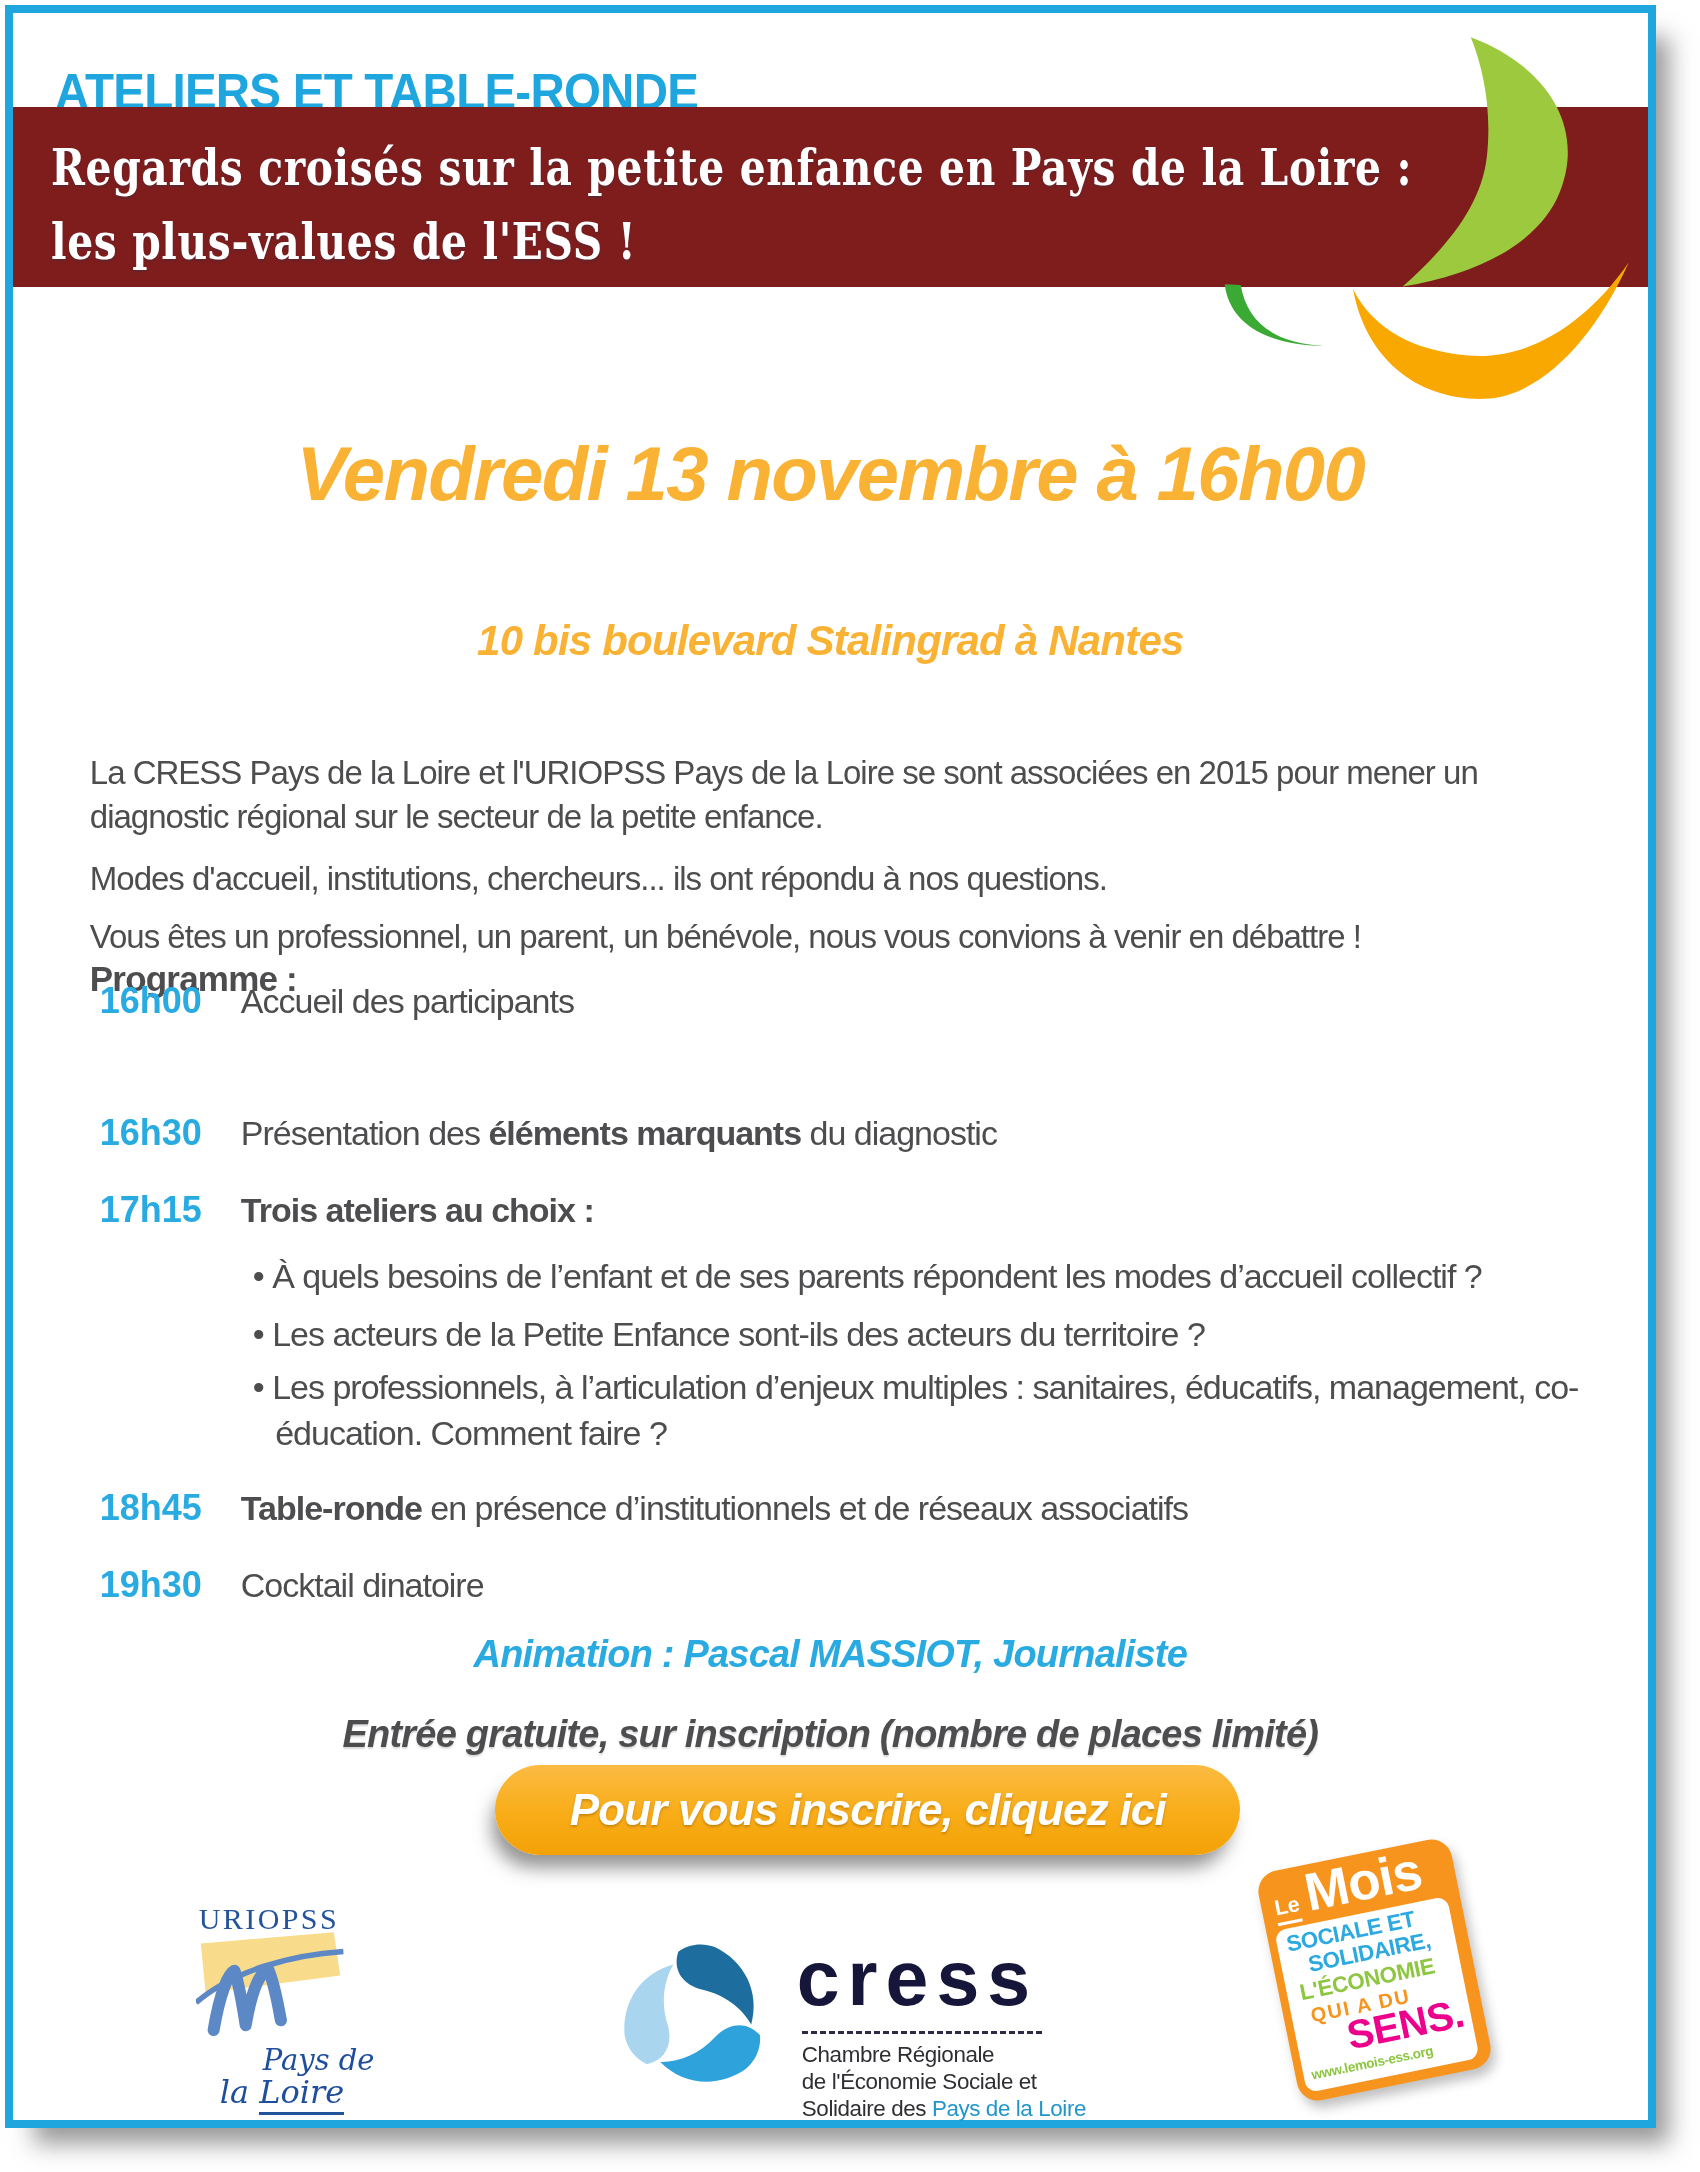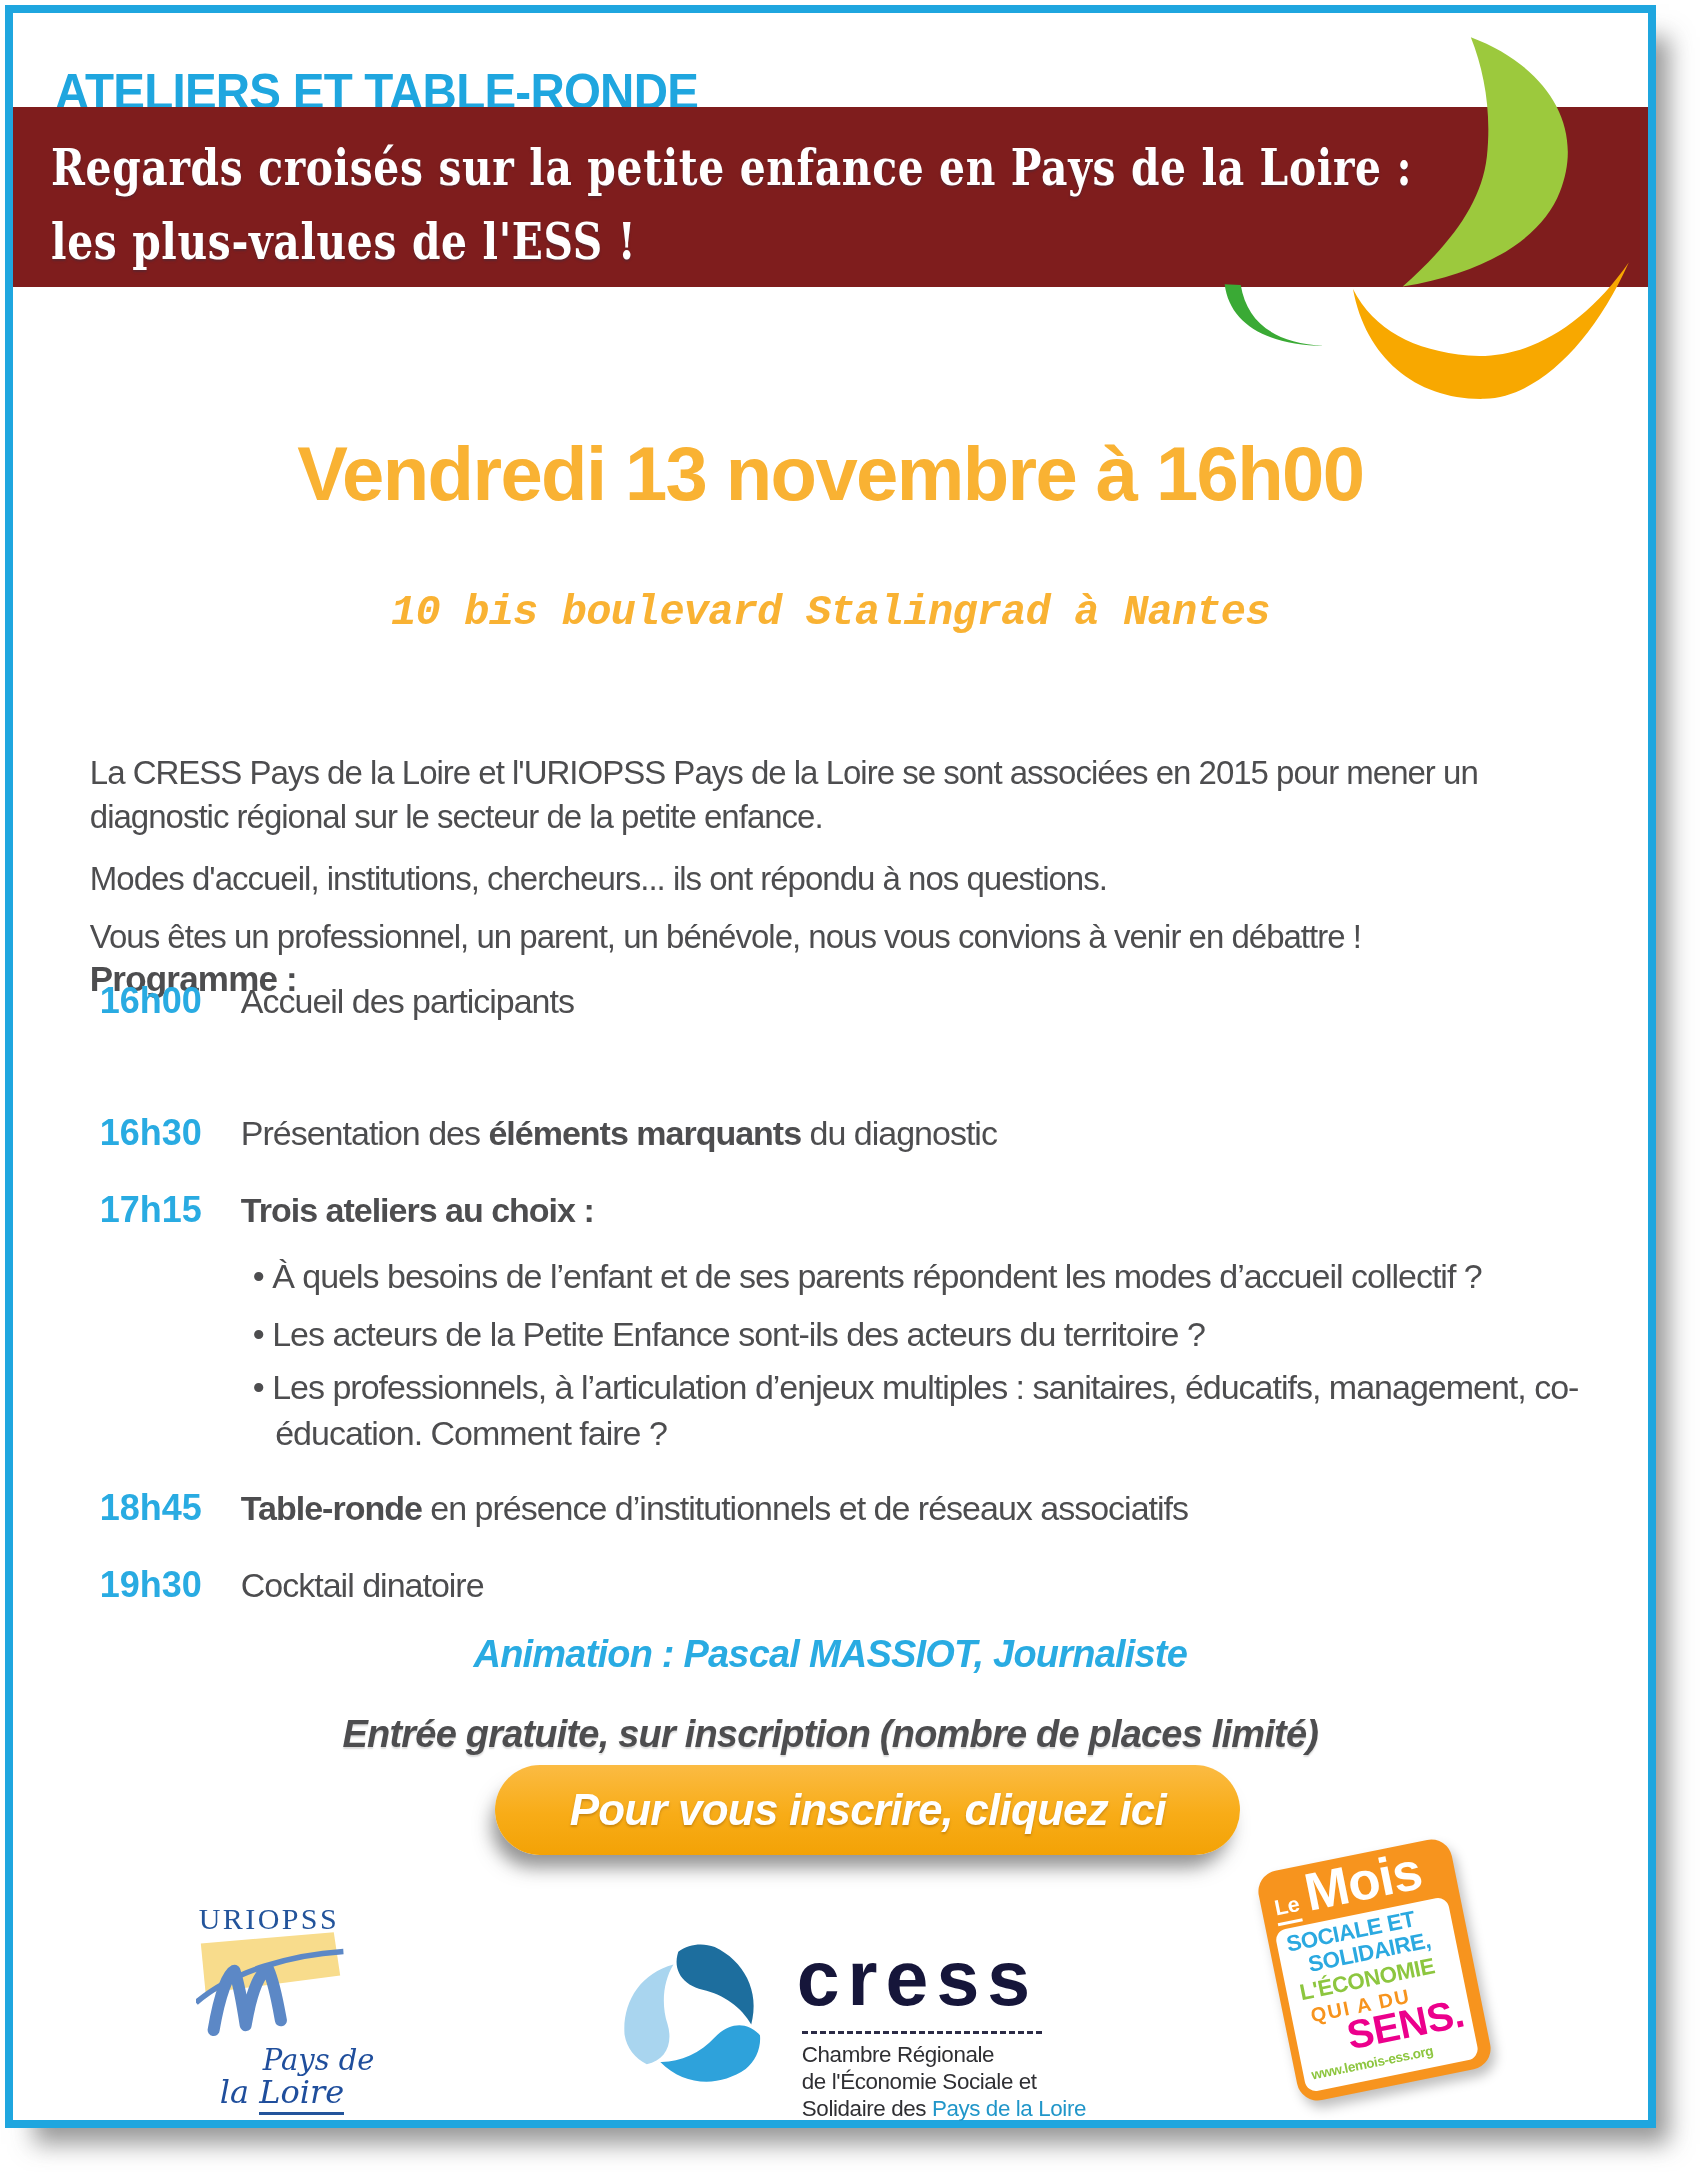--- a/index.html
+++ b/index.html
@@ -21,25 +21,25 @@
               transform:scaleX(.8);transform-origin:left top;letter-spacing:0.8px;
               text-shadow:0 1.6px 2.4px rgba(0,60,90,.25);}
   .band-title.l1{top:30px;}
   .band-title.l2{top:104px;}
 
   
   .swooshes{position:absolute;right:0;top:9.6px;width:465px;height:417px;pointer-events:none;}
 
   
   .date-title{position:absolute;left:0;right:0;top:417px;text-align:center;
-              font-size:76px;font-weight:bold;color:#F9B233;
+              font-size:76px;font-weight:bold;font-style:italic;color:#F9B233;
               letter-spacing:-1.6px;white-space:nowrap;}
   .venue{position:absolute;left:0;right:0;text-align:center;font-size:42px;
          font-weight:bold;font-style:italic;color:#F9B233;letter-spacing:-0.8px;}
-  .venue.v1{top:522px;} .venue.v2{top:576px;font-family:Liberation Mono, monospace;}
+  .venue.v1{top:522px;} .venue.v2{top:604px;}
 
   
   .para{position:absolute;left:77px;width:1434px;font-size:33px;line-height:44px;
         color:#4D4D4F;letter-spacing:-1px;}
   .p1{top:705px;} .p2{top:811px;} .p3{top:869px;}
   .programme{position:absolute;left:77px;top:946px;font-size:35px;font-weight:bold;
              color:#4D4D4F;letter-spacing:-0.8px;}
 
   .row{position:absolute;left:87px;white-space:nowrap;}
   .row .time{display:inline-block;width:141px;font-size:36px;font-weight:bold;color:#29ABE2;}

